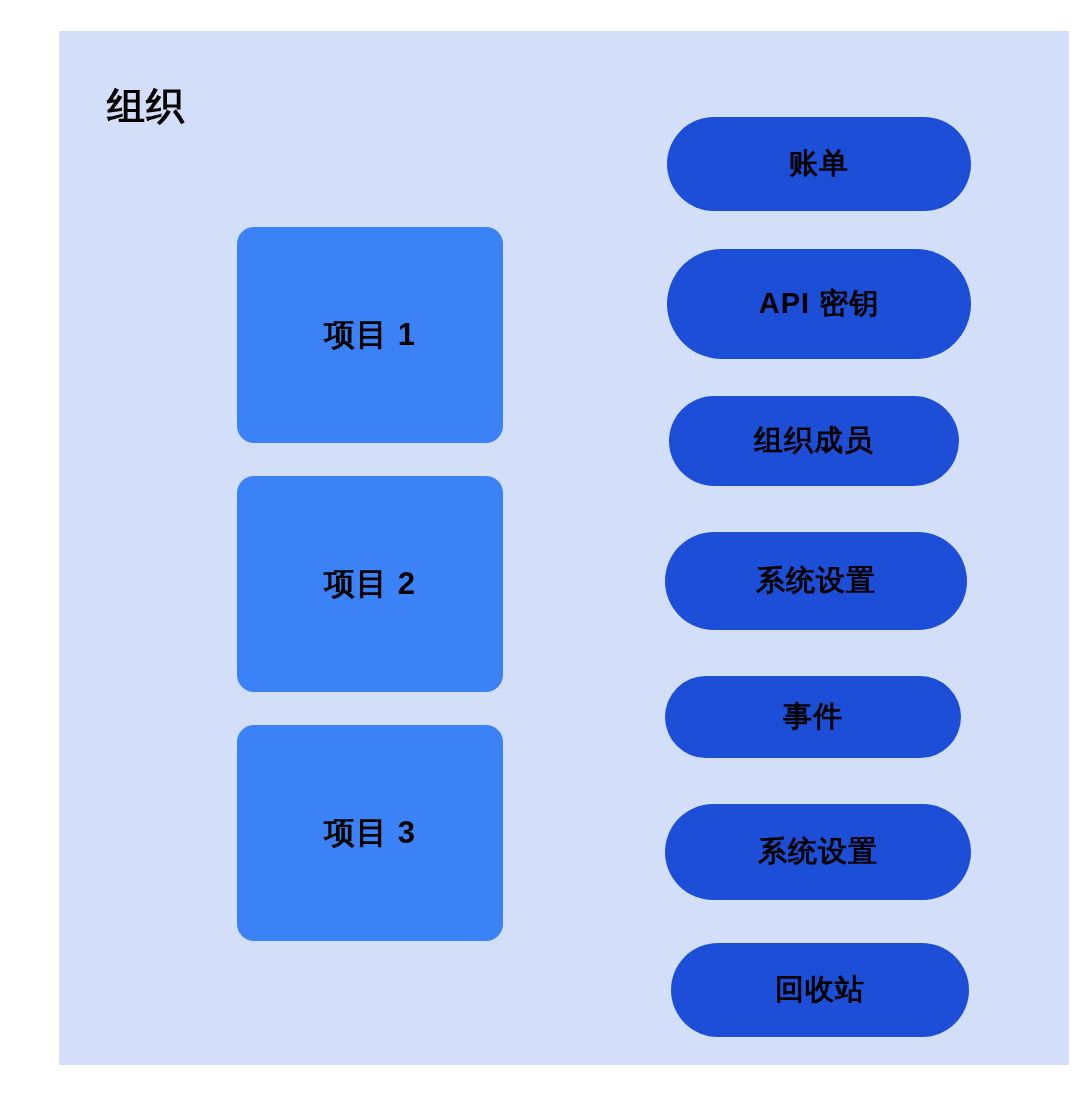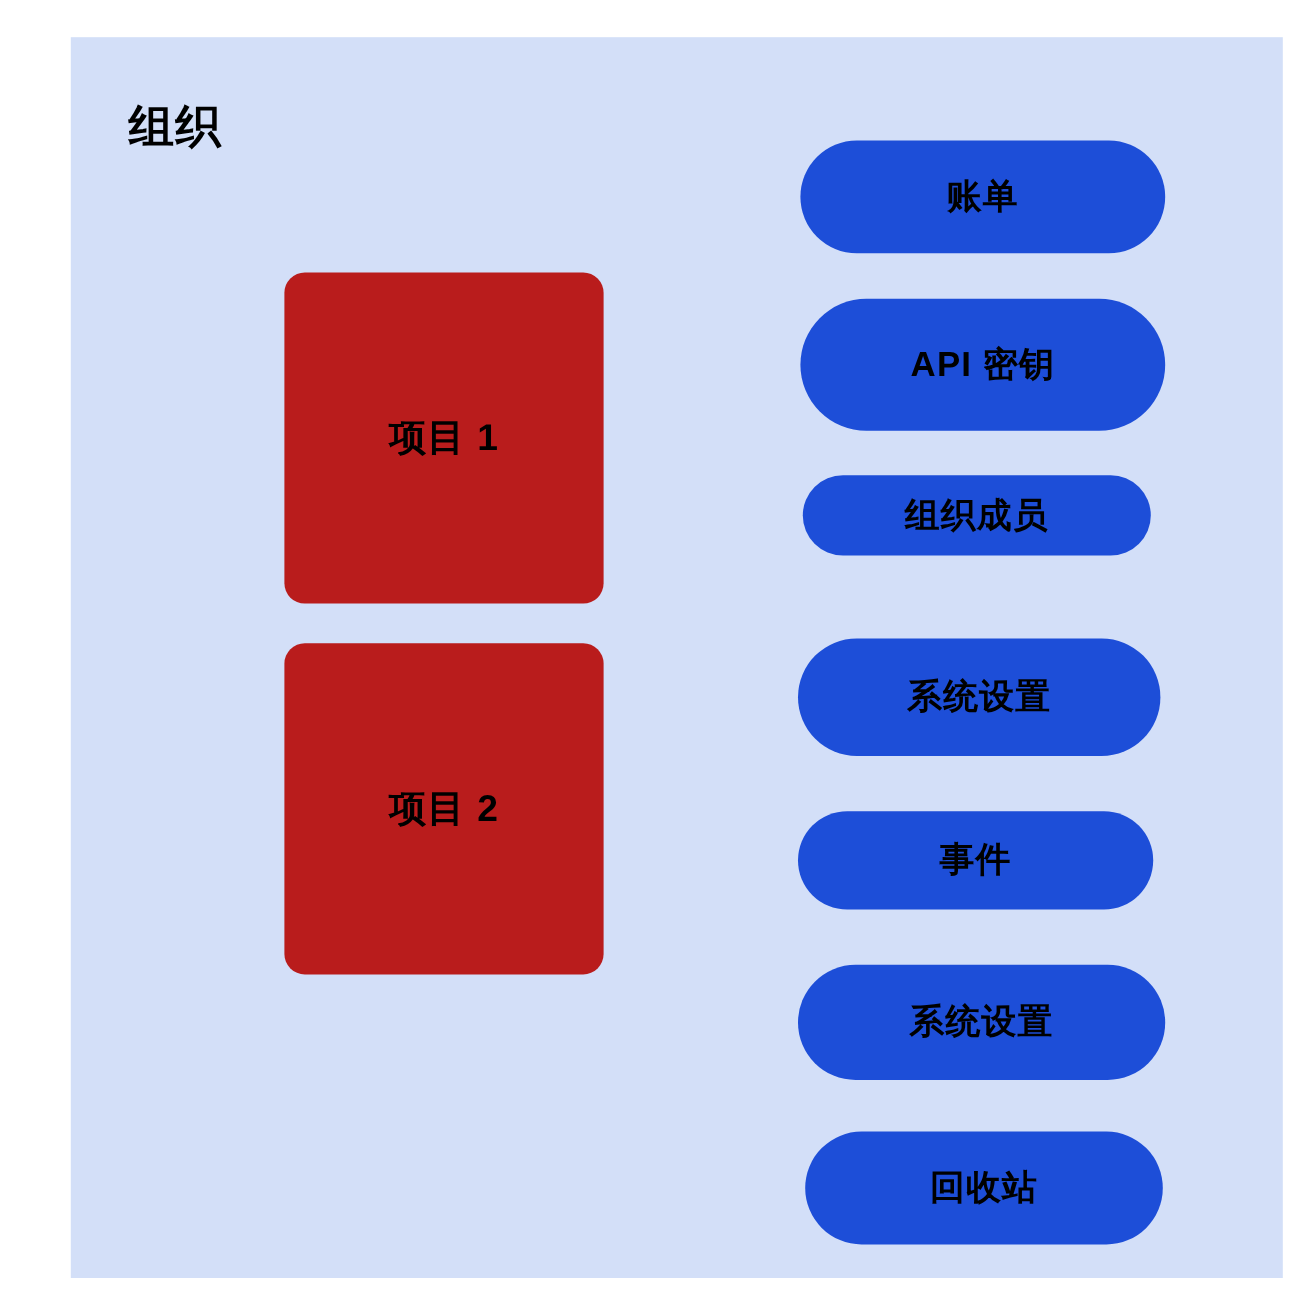--- a/index.html
+++ b/index.html
@@ -40,22 +40,22 @@
 
   
   #projects-column {
     position: absolute;
     left: 178px;
     top: 196px;
     width: 266px;
   }
   .project-card {
     width: 266px;
-    height: 276px;
-    background: #b91c1c;
+    height: 216px;
+    background: #3b82f6;
     border-radius: 17px;
     display: flex;
     align-items: center;
     justify-content: center;
     margin-bottom: 33px;
   }
   .project-label {
     font-size: 31px;
     font-weight: bold;
     color: #000000;
@@ -83,39 +83,42 @@
     font-size: 29px;
     font-weight: bold;
     color: #000000;
     letter-spacing: 1px;
     white-space: nowrap;
   }
 
   
   .pill-0 { position: absolute; left: 35px;  top: 31px;  width: 304px; height: 94px; }
   .pill-1 { position: absolute; left: 35px;  top: 163px; width: 304px; height: 110px; }
-  .pill-2 { position: absolute; left: 37px;  top: 310px; width: 290px; height: 67px; }
+  .pill-2 { position: absolute; left: 37px;  top: 310px; width: 290px; height: 90px; }
   .pill-3 { position: absolute; left: 33px;  top: 446px; width: 302px; height: 98px; }
   .pill-4 { position: absolute; left: 33px;  top: 590px; width: 296px; height: 82px; }
   .pill-5 { position: absolute; left: 33px;  top: 718px; width: 306px; height: 96px; }
   .pill-6 { position: absolute; left: 39px;  top: 857px; width: 298px; height: 94px; }
 </style>
 </head>
 <body>
 
 <div id="org-canvas">
 
   <div id="org-title">组织</div>
 
   <div id="projects-column">
     <div class="project-card">
       <span class="project-label">项目 1</span>
     </div>
     <div class="project-card">
       <span class="project-label">项目 2</span>
+    </div>
+    <div class="project-card">
+      <span class="project-label">项目 3</span>
     </div>
   </div>
 
   <div id="nav-column">
     <div class="nav-pill pill-0">
       <span class="nav-pill-label">账单</span>
     </div>
     <div class="nav-pill pill-1">
       <span class="nav-pill-label">API 密钥</span>
     </div>

